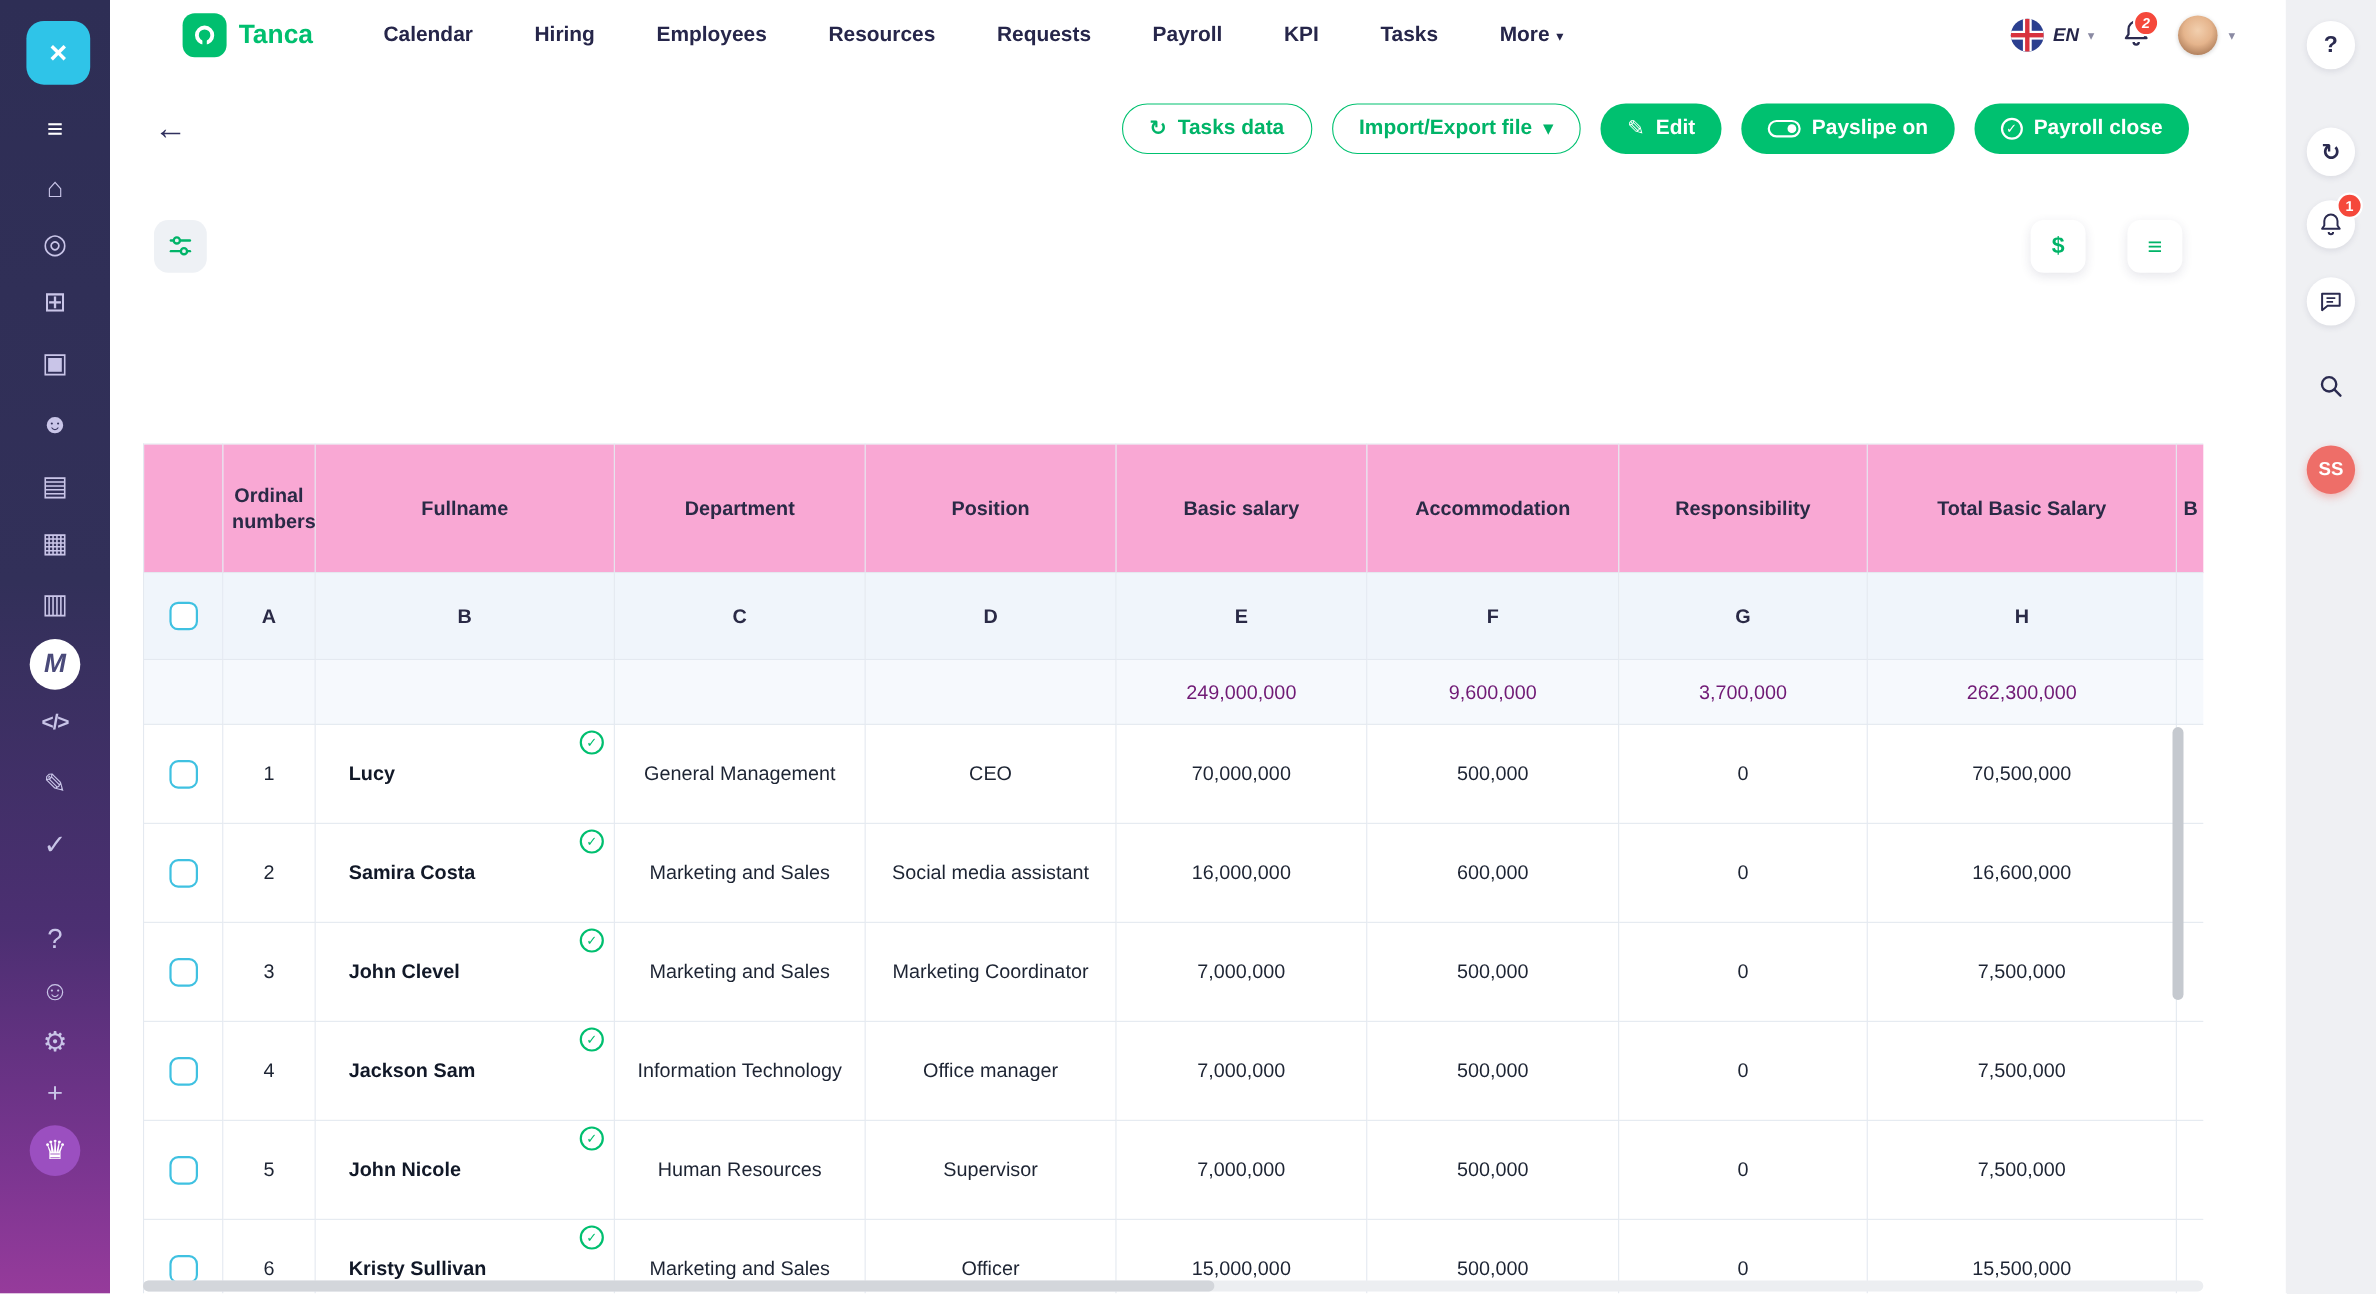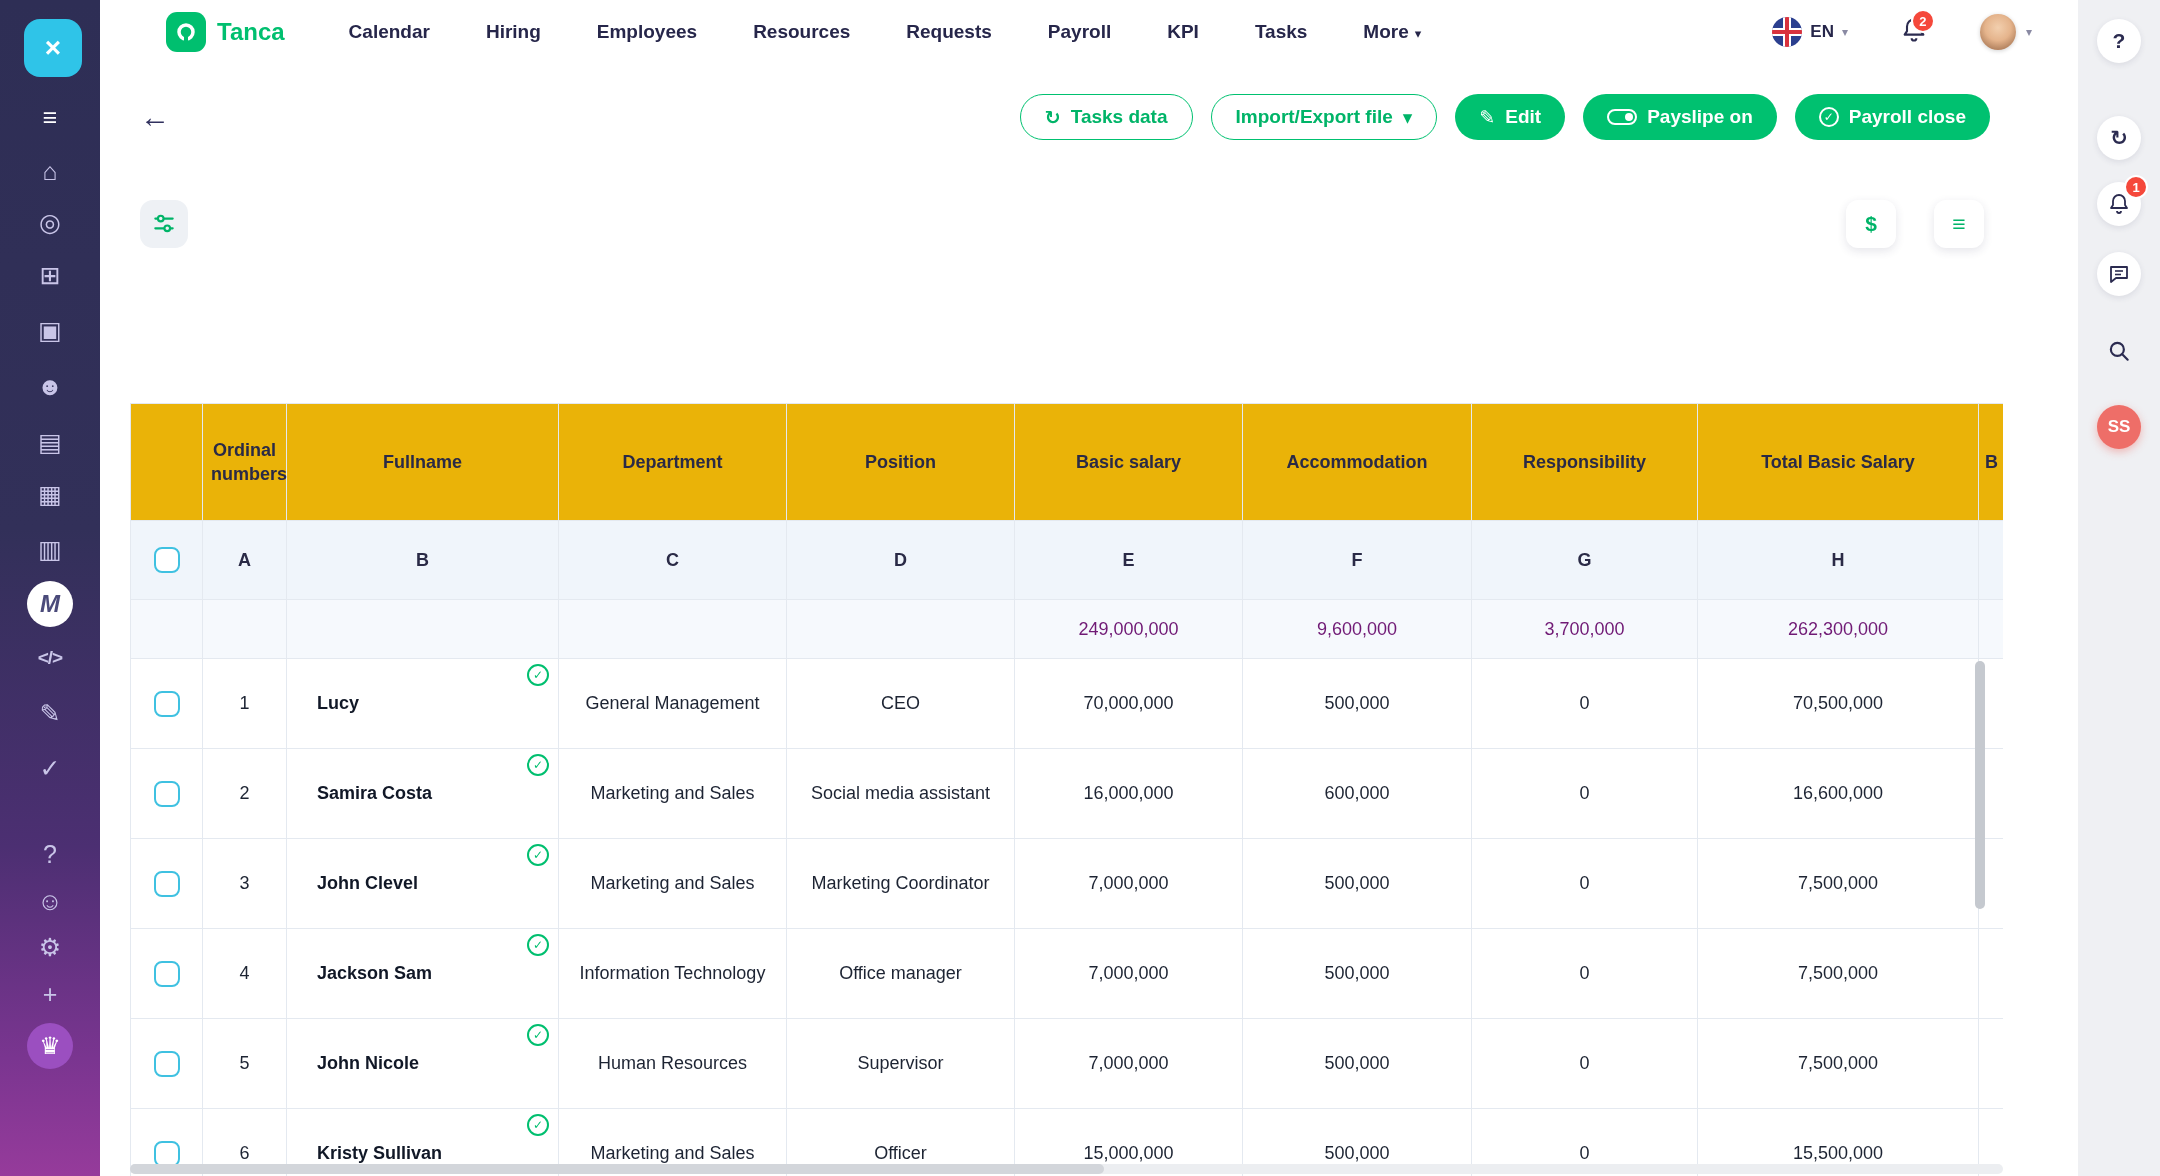--- a/index.html
+++ b/index.html
@@ -59,21 +59,21 @@
   .logo { display:flex; align-items:center; gap:11px; margin-right:64px; cursor:pointer; }
   .logo-mark {
     width:40px; height:40px; border-radius:11px; background:#00bf6f;
     display:grid; place-items:center;
   }
   .logo-mark svg { display:block; }
   .logo-name { color:#00bf6f; font-size:24px; font-weight:800; }
   .nav-items { display:flex; align-items:center; gap:56px; }
   .nav-item { font-size:19px; font-weight:700; color:#26264a; cursor:pointer; white-space:nowrap; }
   .nav-item .chev { font-size:13px; color:#26264a; margin-left:6px; }
-  .nav-right { margin-left:auto; display:flex; align-items:center; gap:52px; }
+  .nav-right { margin-left:auto; display:flex; align-items:center; gap:24px;font-style:italic; }
   .lang { display:flex; align-items:center; gap:8px; cursor:pointer; }
   .flag { width:30px; height:30px; border-radius:50%; background:#2b3f8f; position:relative; overflow:hidden; }
   .flag .fh { position:absolute; left:0; right:0; top:11px; height:8px; background:#fff; }
   .flag .fv { position:absolute; top:0; bottom:0; left:11px; width:8px; background:#fff; }
   .flag .fhr { position:absolute; left:0; right:0; top:13px; height:4px; background:#d8323e; }
   .flag .fvr { position:absolute; top:0; bottom:0; left:13px; width:4px; background:#d8323e; }
   .lang-code { font-size:17px; font-weight:700; color:#26264a; }
   .chev-sm { font-size:12px; color:#8a8aa3; }
   .bell-wrap { position:relative; cursor:pointer; }
   .avatar {
@@ -122,21 +122,21 @@
     background:#d9f3e7; color:#00b468; border-radius:12px 12px 0 0;
     border-bottom:4px solid #00bf6f;
   }
   
   .table-wrap { position:absolute; left:30px; top:403px; width:1873px; bottom:0; overflow:hidden; }
   table { border-collapse:collapse; table-layout:fixed; width:1990px; background:#fff; }
   col.c-cb{width:72px} col.c-no{width:84px} col.c-name{width:272px} col.c-dept{width:228px}
   col.c-pos{width:228px} col.c-bas{width:228px} col.c-acc{width:229px} col.c-res{width:226px}
   col.c-tot{width:281px} col.c-last{width:142px}
   th, td { border:1px solid #e4e9f0; text-align:center; vertical-align:middle; font-size:18px; }
-  thead tr.hdr-row { height:117px; background:#eab308;padding-left:38px; }
+  thead tr.hdr-row { height:117px; background:#f9a8d4;padding-left:38px; }
   thead tr.letters-row { height:79px; background:#f0f5fb; }
   thead tr.totals-row { height:59px; background:#f6f9fd; }
   thead th { font-weight:700; color:#2a2a46; line-height:1.35; padding:0 8px; }
   thead .letters-row th { font-weight:600; }
   thead .totals-row th { font-weight:400; color:#701a75; }
   thead th.partial { text-align:left; padding-left:6px; }
   tbody tr { height:90px; background:#fff; }
   tbody td { color:#1d2433; line-height:1.35; padding:0 10px; }
   td.name-cell { text-align:left; padding-left:30px; font-weight:700; color:#111827; position:relative; }
   .badge {

